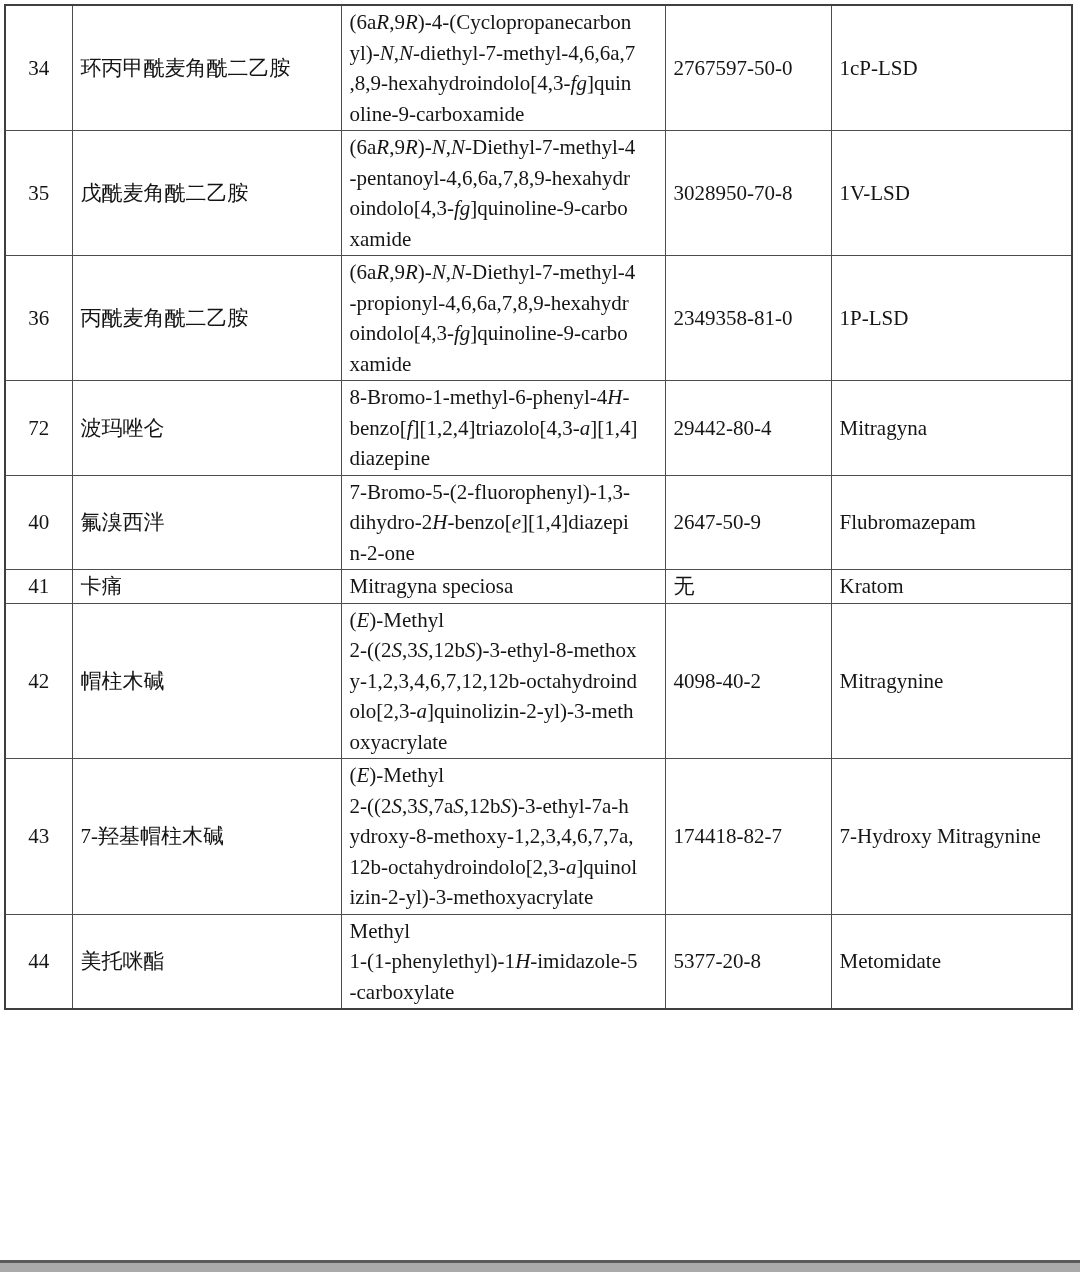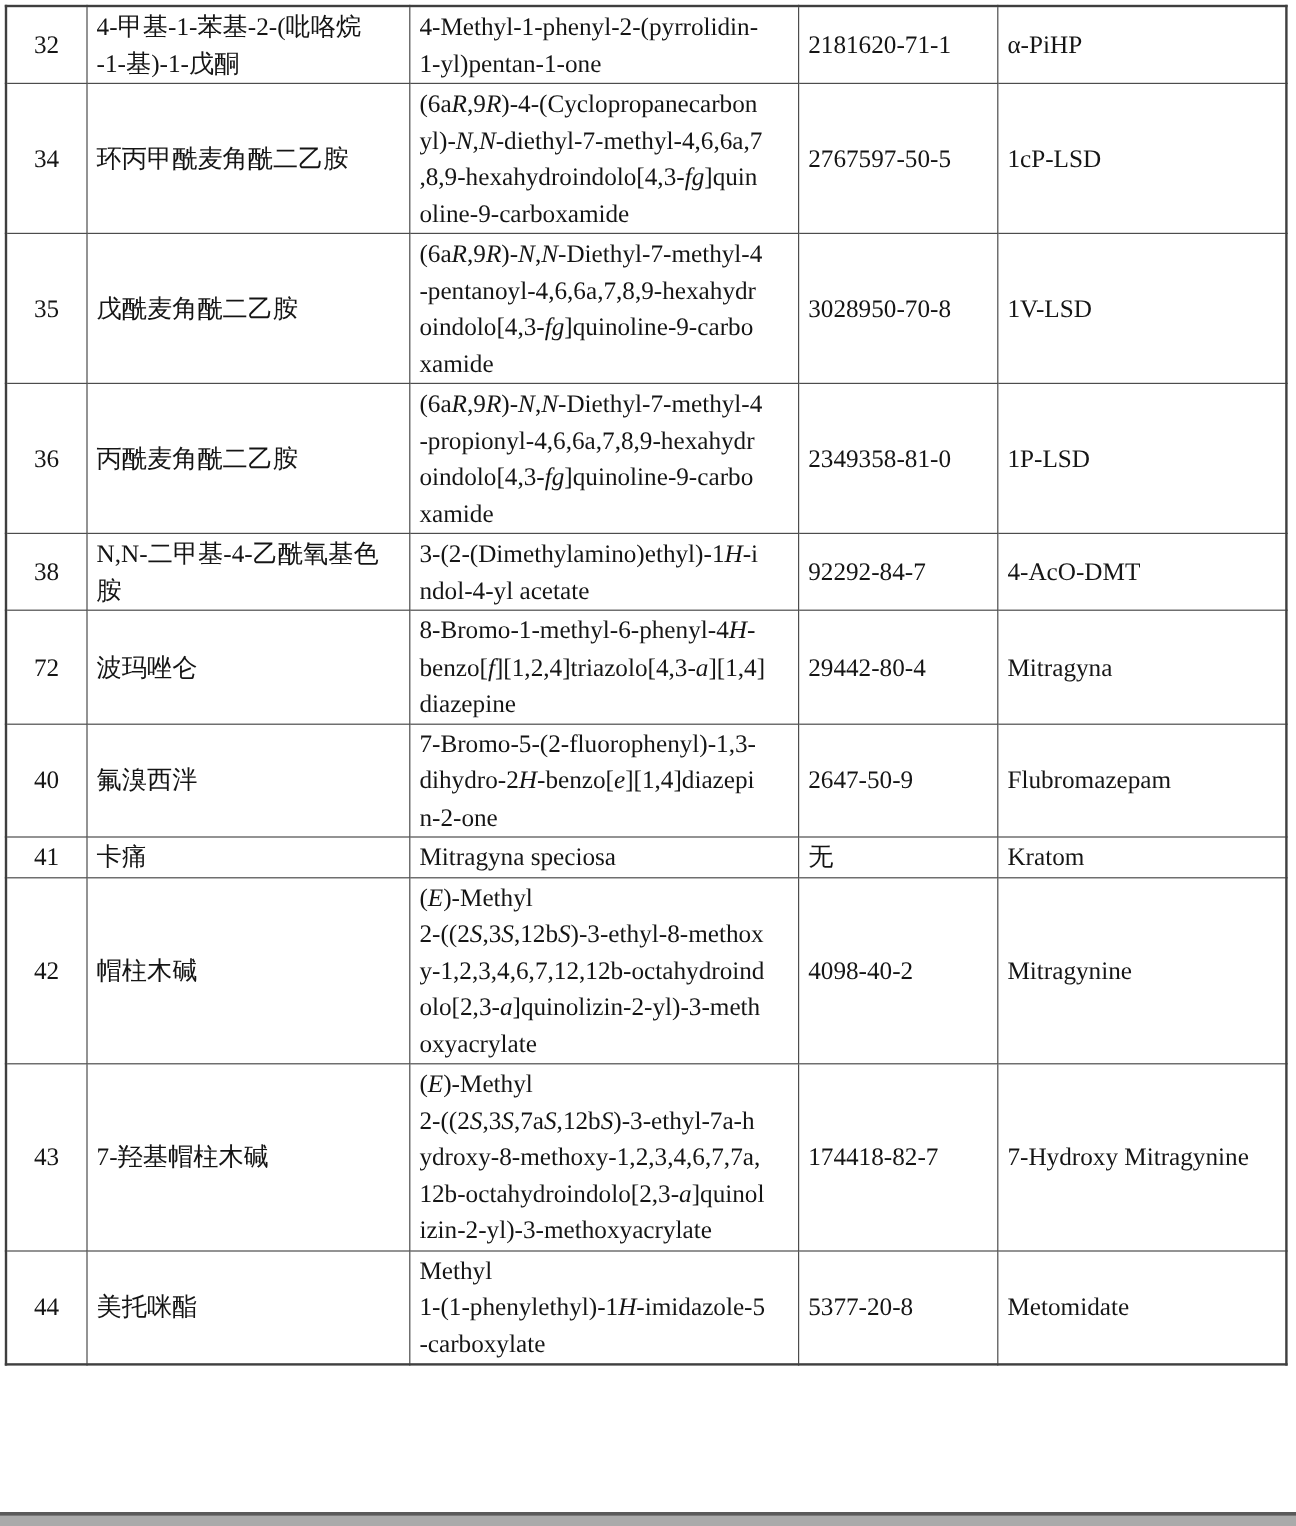--- a/index.html
+++ b/index.html
@@ -59,36 +59,27 @@
   <table class="substances">
     <colgroup>
       <col style="width:67px">
       <col style="width:269px">
       <col style="width:324px">
       <col style="width:166px">
       <col style="width:241px">
     </colgroup>
     <tbody>
       <tr>
-        <td class="cell-no">32</td>
-        <td class="cell-cn">4-甲基-1-苯基-2-(吡咯烷
--1-基)-1-戊酮</td>
-        <td class="cell-en">4-Methyl-1-phenyl-2-(pyrrolidin-
-1-yl)pentan-1-one</td>
-        <td class="cell-cas">2181620-71-1</td>
-        <td class="cell-common">α-PiHP</td>
-      </tr>
-      <tr>
         <td class="cell-no">34</td>
         <td class="cell-cn">环丙甲酰麦角酰二乙胺</td>
         <td class="cell-en">(6a<i>R</i>,9<i>R</i>)-4-(Cyclopropanecarbon
 yl)-<i>N</i>,<i>N</i>-diethyl-7-methyl-4,6,6a,7
 ,8,9-hexahydroindolo[4,3-<i>fg</i>]quin
 oline-9-carboxamide</td>
-        <td class="cell-cas">2767597-50-5</td>
+        <td class="cell-cas">2767597-50-0</td>
         <td class="cell-common">1cP-LSD</td>
       </tr>
       <tr>
         <td class="cell-no">35</td>
         <td class="cell-cn">戊酰麦角酰二乙胺</td>
         <td class="cell-en">(6a<i>R</i>,9<i>R</i>)-<i>N</i>,<i>N</i>-Diethyl-7-methyl-4
 -pentanoyl-4,6,6a,7,8,9-hexahydr
 oindolo[4,3-<i>fg</i>]quinoline-9-carbo
 xamide</td>
         <td class="cell-cas">3028950-70-8</td>
@@ -96,29 +87,20 @@
       </tr>
       <tr>
         <td class="cell-no">36</td>
         <td class="cell-cn">丙酰麦角酰二乙胺</td>
         <td class="cell-en">(6a<i>R</i>,9<i>R</i>)-<i>N</i>,<i>N</i>-Diethyl-7-methyl-4
 -propionyl-4,6,6a,7,8,9-hexahydr
 oindolo[4,3-<i>fg</i>]quinoline-9-carbo
 xamide</td>
         <td class="cell-cas">2349358-81-0</td>
         <td class="cell-common">1P-LSD</td>
-      </tr>
-      <tr>
-        <td class="cell-no">38</td>
-        <td class="cell-cn">N,N-二甲基-4-乙酰氧基色
-胺</td>
-        <td class="cell-en">3-(2-(Dimethylamino)ethyl)-1<i>H</i>-i
-ndol-4-yl acetate</td>
-        <td class="cell-cas">92292-84-7</td>
-        <td class="cell-common">4-AcO-DMT</td>
       </tr>
       <tr>
         <td class="cell-no">72</td>
         <td class="cell-cn">波玛唑仑</td>
         <td class="cell-en">8-Bromo-1-methyl-6-phenyl-4<i>H</i>-
 benzo[<i>f</i>][1,2,4]triazolo[4,3-<i>a</i>][1,4]
 diazepine</td>
         <td class="cell-cas">29442-80-4</td>
         <td class="cell-common">Mitragyna</td>
       </tr>

